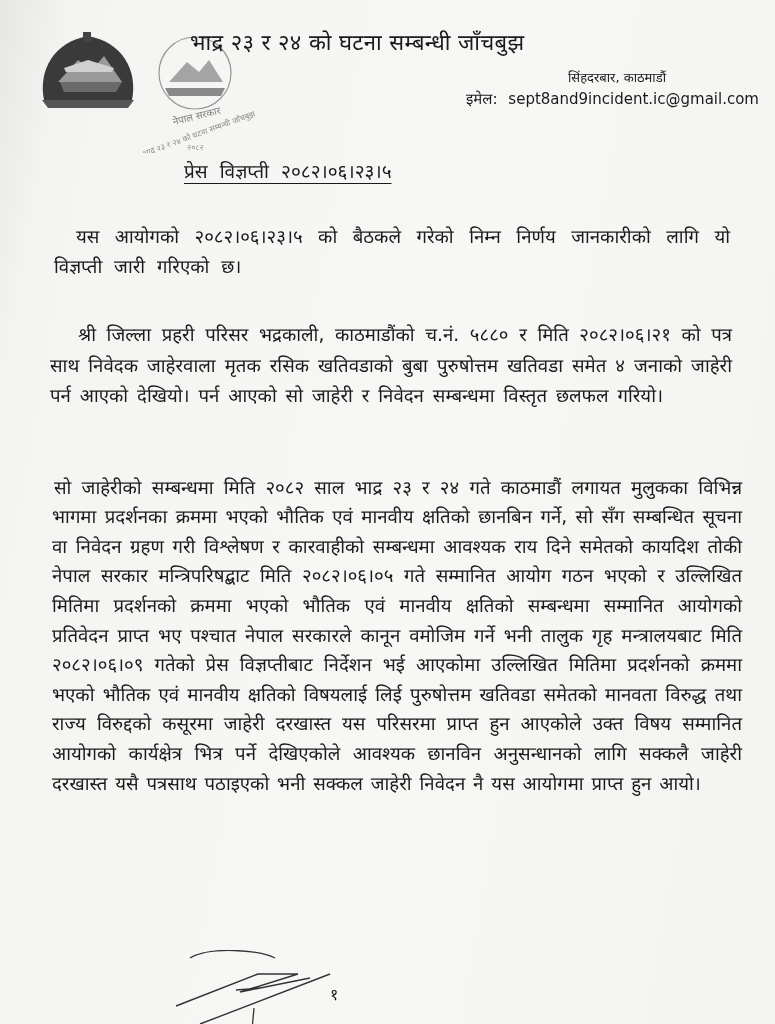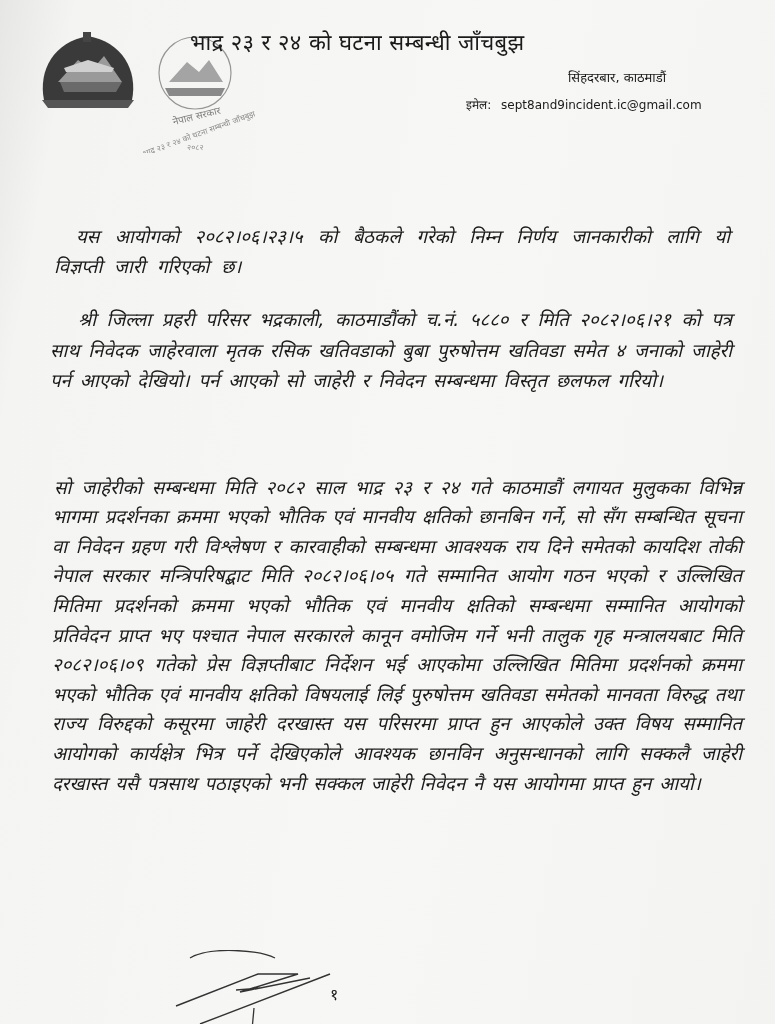--- a/index.html
+++ b/index.html
@@ -18,33 +18,33 @@
   .title1 {
     position:absolute; left:190px; top:26px; font-size:22px; letter-spacing:0.3px; white-space:nowrap;
   }
   .title2 {
     position:absolute; left:312px; top:62px; font-size:22px; white-space:nowrap;
   }
   .addr {
     position:absolute; left:568px; top:68px; font-size:13px; white-space:nowrap;text-align:center;
   }
   .email-row {
-    position:absolute; left:466px; top:96px; font-size:12px; white-space:nowrap;
+    position:absolute; left:466px; top:88px; font-size:15px; white-space:nowrap;
   }
   .email-row .lbl { margin-right:6px; }
   .press-title {
     position:absolute; left:184px; top:158px; font-size:19px; text-decoration:underline;
     text-underline-offset:5px; white-space:nowrap; word-spacing:6px;
   }
   .para {
     position:absolute; left:54px; width:676px; font-size:18.6px; line-height:30.5px;
-    text-align:justify; text-align-last:left;font-style:italic;
+    text-align:justify; text-align-last:left;
   }
   .p1 { top:203px; text-indent:22px; word-spacing:6px; }
-  .p2 { top:277px; left:50px; width:682px; word-spacing:3px; text-indent:28px;margin-top:28px; }
+  .p2 { top:292px; left:50px; width:682px; word-spacing:3px; text-indent:28px;margin-top:28px; }
   .p3 { top:454px; left:52px; width:690px; line-height:29.6px; word-spacing:2px; text-indent:2px; }
   .sig { position:absolute; left:170px; top:950px; width:250px; height:74px; }
   .pagenum { position:absolute; left:330px; top:983px; font-size:16px; }
 </style>
 </head>
 <body>
 
 <div class="page">
 
   <svg class="emblem" viewBox="0 0 108 82">
@@ -65,20 +65,21 @@
     <text x="52" y="122" font-size="8" fill="#666">२०८२</text>
   </svg>
 
   <div class="title1">भाद्र २३ र २४ को घटना सम्बन्धी जाँचबुझ</div>
   <div class="addr">सिंहदरबार, काठमाडौं</div>
   <div class="email-row">
     <span class="lbl">इमेल:</span>
     <span>sept8and9incident.ic@gmail.com</span>
   </div>
 
+  <div class="press-title">प्रेस विज्ञप्ती २०८२।०६।२३।५</div>
 
   <p class="para p1">यस आयोगको २०८२।०६।२३।५ को बैठकले गरेको निम्न निर्णय जानकारीको लागि यो विज्ञप्ती जारी गरिएको छ।</p>
   <p class="para p2">श्री जिल्ला प्रहरी परिसर भद्रकाली, काठमाडौंको च.नं. ५८८० र मिति २०८२।०६।२१ को पत्र साथ निवेदक जाहेरवाला मृतक रसिक खतिवडाको बुबा पुरुषोत्तम खतिवडा समेत ४ जनाको जाहेरी पर्न आएको देखियो। पर्न आएको सो जाहेरी र निवेदन सम्बन्धमा विस्तृत छलफल गरियो।</p>
   <p class="para p3">सो जाहेरीको सम्बन्धमा मिति २०८२ साल भाद्र २३ र २४ गते काठमाडौं लगायत मुलुकका विभिन्न भागमा प्रदर्शनका क्रममा भएको भौतिक एवं मानवीय क्षतिको छानबिन गर्ने, सो सँग सम्बन्धित सूचना वा निवेदन ग्रहण गरी विश्लेषण र कारवाहीको सम्बन्धमा आवश्यक राय दिने समेतको कायदिश तोकी नेपाल सरकार मन्त्रिपरिषद्बाट मिति २०८२।०६।०५ गते सम्मानित आयोग गठन भएको र उल्लिखित मितिमा प्रदर्शनको क्रममा भएको भौतिक एवं मानवीय क्षतिको सम्बन्धमा सम्मानित आयोगको प्रतिवेदन प्राप्त भए पश्चात नेपाल सरकारले कानून वमोजिम गर्ने भनी तालुक गृह मन्त्रालयबाट मिति २०८२।०६।०९ गतेको प्रेस विज्ञप्तीबाट निर्देशन भई आएकोमा उल्लिखित मितिमा प्रदर्शनको क्रममा भएको भौतिक एवं मानवीय क्षतिको विषयलाई लिई पुरुषोत्तम खतिवडा समेतको मानवता विरुद्ध तथा राज्य विरुद्दको कसूरमा जाहेरी दरखास्त यस परिसरमा प्राप्त हुन आएकोले उक्त विषय सम्मानित आयोगको कार्यक्षेत्र भित्र पर्ने देखिएकोले आवश्यक छानविन अनुसन्धानको लागि सक्कलै जाहेरी दरखास्त यसै पत्रसाथ पठाइएको भनी सक्कल जाहेरी निवेदन नै यस आयोगमा प्राप्त हुन आयो।</p>
 
   <svg class="sig" viewBox="0 0 250 74">
     <path d="M20 8 C40 -4, 90 0, 105 8" stroke="#333" stroke-width="1.3" fill="none"></path>
     <path d="M6 56 L88 24 L128 24 L70 42 L140 28 M66 40 L90 38 M30 74 L160 24" stroke="#333" stroke-width="1.4" fill="none"></path>
     <path d="M84 58 L82 80" stroke="#333" stroke-width="1.3" fill="none"></path>
   </svg>

